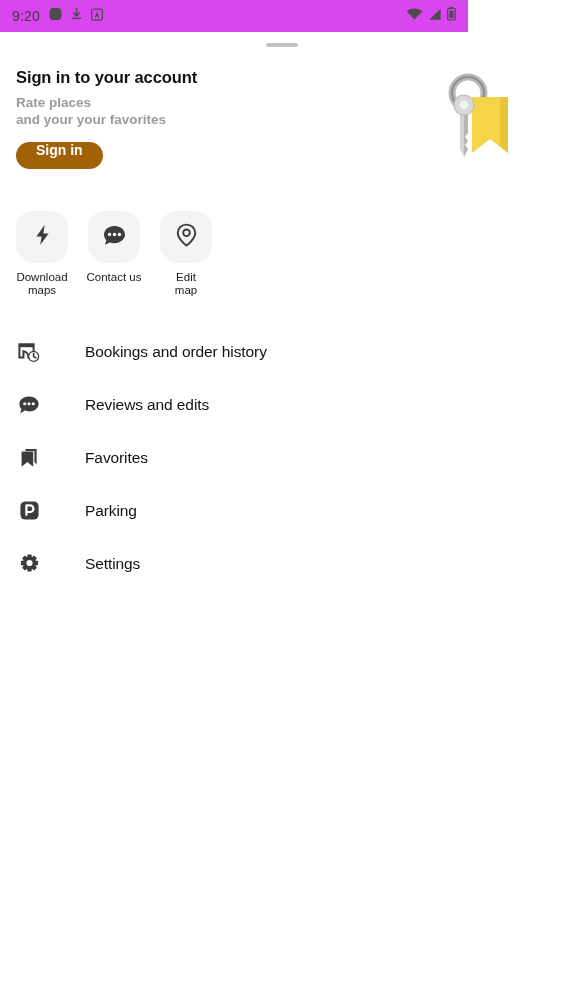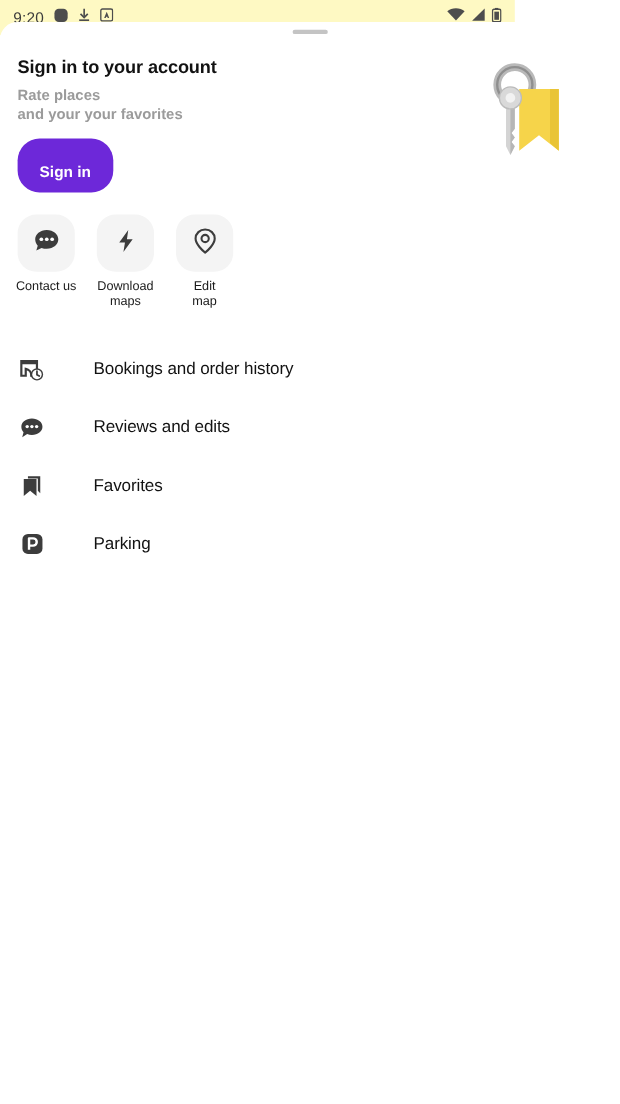--- a/index.html
+++ b/index.html
@@ -14,21 +14,21 @@
     overflow: hidden;
     position: relative;
   }
 
   
   #status-bar {
     position: absolute;
     top: 0; left: 0;
     width: 468px;
     height: 32px;
-    background: #fef9c3;
+    background: #d946ef;
     display: flex;
     align-items: center;
     box-sizing: border-box;
     padding: 0 12px;
   }
   .sb-left {
     display: flex;
     align-items: center;
     gap: 9px;
   }
@@ -42,21 +42,21 @@
     margin-left: auto;
     display: flex;
     align-items: center;
     gap: 5px;
   }
   .sb-icon { display: block; }
 
   
   #sheet {
     position: absolute;
-    top: 20px; left: 0;
+    top: 36px; left: 0;
     width: 564px;
     height: 731px;
     background: #ffffff;
     border-radius: 16px 16px 0 0;
     box-sizing: border-box;
     overflow: hidden;
   }
   #sheet-handle-wrap {
     height: 17px;
     display: flex;
@@ -88,27 +88,27 @@
   #account-subtitle {
     margin-top: 7px;
     font-size: 13.5px;
     line-height: 17px;
     color: #9b9b9b;
     font-weight: bold;
   }
   #signin-button {
     margin-top: 14px;
     display: inline-block;
-    background: #6d28d9;
+    background: #a16207;
     color: #ffffff;
     font-size: 14px;
     font-weight: bold;
     border: none;
     border-radius: 20px;
-    padding: 23px 20px 12px 20px;
+    padding: 1px 20px 12px 20px;
     cursor: pointer;
     font-family: "Liberation Sans", sans-serif;
     line-height: 1;
   }
   #keys-illustration {
     position: absolute;
     right: 28px;
     top: 18px;
     width: 120px;
     height: 110px;
@@ -245,53 +245,53 @@
         <path d="M44 30 L52 30 L52 62 L49 66 L52 70 L49 74 L52 78 L48 86 L44 78 Z" fill="#d4d4d4"></path>
         <path d="M48 30 L52 30 L52 62 L49 66 L52 70 L49 74 L52 78 L48 86 Z" fill="#b6b6b6"></path>
         <circle cx="48" cy="34" r="10" fill="#d9d9d9"></circle>
         <circle cx="48" cy="34" r="10" fill="none" stroke="#bcbcbc" stroke-width="1.2"></circle>
         <circle cx="48" cy="34" r="4.4" fill="#f2f2f2"></circle>
       </svg>
     </div>
   </div>
 
   <div id="quick-actions">
+
+    <div class="qa-item">
+      <div class="qa-tile">
+        <span>
+          <svg width="19" height="22" viewBox="0 0 19 22">
+              <path d="M11.6 1 L3.4 12.4 H8.6 L7.2 21 L15.6 9.4 H10.4 Z" fill="#3c3c3c"></path>
+            </svg>
+        </span>
+      </div>
+      <div class="qa-label">
+        <span>Download</span><br><span>maps</span>
+      </div>
+    </div>
 
     <div class="qa-item">
       <div class="qa-tile">
         <span>
           <svg width="23" height="21" viewBox="0 0 23 21">
             <path d="M11.5 1 C17.6 1 22 4.9 22 9.6 C22 14.3 17.6 18.2 11.5 18.2 C9.8 18.2 8.2 17.9 6.8 17.4 L2 19.8 L3.3 15.4 C1.9 13.8 1 11.8 1 9.6 C1 4.9 5.4 1 11.5 1 Z" fill="#3c3c3c"></path>
             <circle cx="6.6" cy="9.5" r="1.7" fill="#ffffff"></circle>
             <circle cx="11.5" cy="9.5" r="1.7" fill="#ffffff"></circle>
             <circle cx="16.4" cy="9.5" r="1.7" fill="#ffffff"></circle>
           </svg>
         </span>
       </div>
       <div class="qa-label">
         <span>Contact us</span>
       </div>
     </div>
 
     <div class="qa-item">
       <div class="qa-tile">
         <span>
-          <svg width="19" height="22" viewBox="0 0 19 22">
-              <path d="M11.6 1 L3.4 12.4 H8.6 L7.2 21 L15.6 9.4 H10.4 Z" fill="#3c3c3c"></path>
-            </svg>
-        </span>
-      </div>
-      <div class="qa-label">
-        <span>Download</span><br><span>maps</span>
-      </div>
-    </div>
-
-    <div class="qa-item">
-      <div class="qa-tile">
-        <span>
           <svg width="21" height="24" viewBox="0 0 21 24">
             <path d="M10.5 1.6 C5.6 1.6 1.8 5.3 1.8 9.9 C1.8 15 8.3 21 10.5 22.6 C12.7 21 19.2 15 19.2 9.9 C19.2 5.3 15.4 1.6 10.5 1.6 Z" fill="none" stroke="#3c3c3c" stroke-width="1.9"></path>
             <circle cx="10.5" cy="9.8" r="3.3" fill="none" stroke="#3c3c3c" stroke-width="1.9"></circle>
           </svg>
         </span>
       </div>
       <div class="qa-label">
         <span>Edit</span><br><span>map</span>
       </div>
     </div>
@@ -338,15 +338,24 @@
     <div class="menu-row">
       <span class="menu-icon">
         <svg width="21" height="21" viewBox="0 0 21 21">
           <rect x="1.4" y="1.4" width="18.2" height="18.2" rx="5" fill="#3c3c3c"></rect>
           <path d="M7.4 15.8 V5.4 H11.1 A3.3 3.3 0 0 1 11.1 12 H7.4" fill="none" stroke="#ffffff" stroke-width="2.2" stroke-linejoin="round"></path>
         </svg>
       </span>
       <span class="menu-label">Parking</span>
     </div>
 
+    <div class="menu-row">
+      <span class="menu-icon">
+        <svg width="21" height="21" viewBox="0 0 21 21">
+          <path d="M8.6 1.4 H12.4 L12.9 4.2 L15.2 2.6 L17.9 5.3 L16.3 7.6 L19.1 8.1 V11.9 L16.3 12.4 L17.9 14.7 L15.2 17.4 L12.9 15.8 L12.4 18.6 H8.6 L8.1 15.8 L5.8 17.4 L3.1 14.7 L4.7 12.4 L1.9 11.9 V8.1 L4.7 7.6 L3.1 5.3 L5.8 2.6 L8.1 4.2 Z" fill="#3c3c3c"></path>
+          <circle cx="10.5" cy="10" r="3.1" fill="#ffffff"></circle>
+        </svg>
+      </span>
+      <span class="menu-label">Settings</span>
+    </div>
 
   </div>
 </div>
 
 </body></html>

